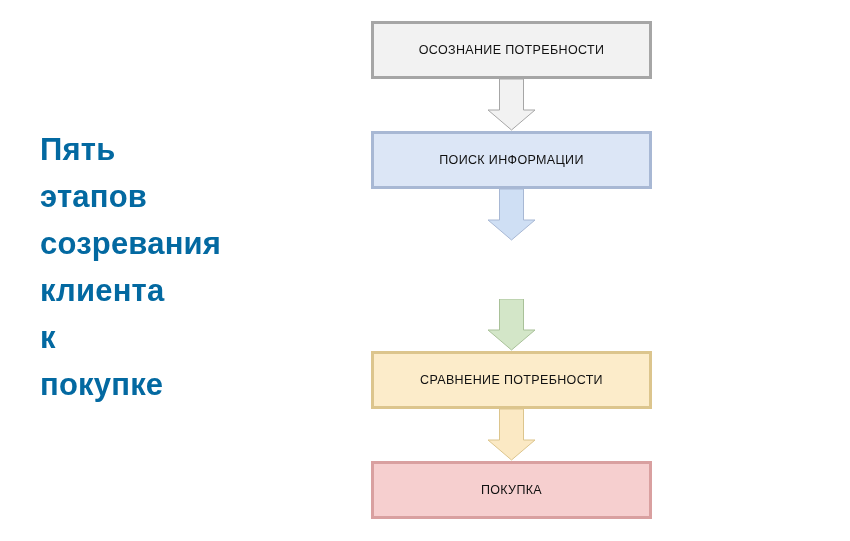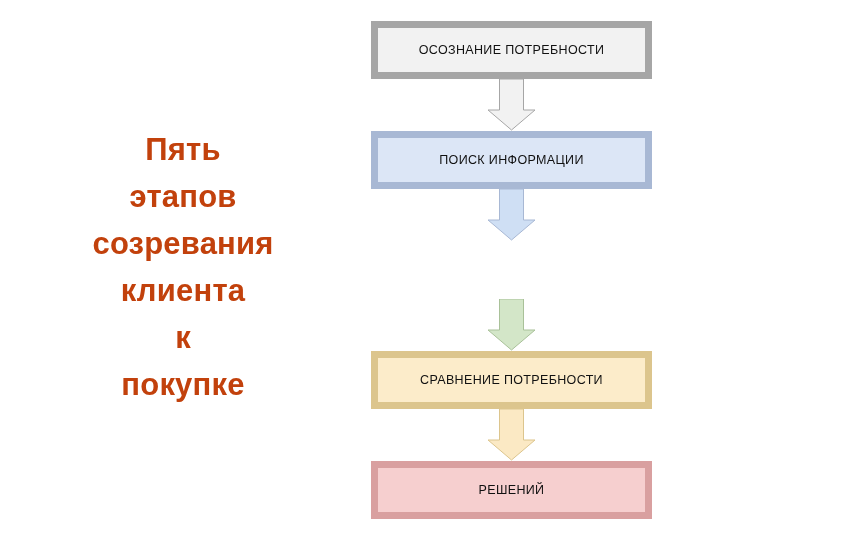--- a/index.html
+++ b/index.html
@@ -18,22 +18,22 @@
     width: 850px;
     height: 541px;
   }
 
   
   #title-block {
     position: absolute;
     left: 40px;
     top: 126px;
     width: 286px;
-    text-align: center;
-    color: #c2410c;
+    text-align: left;
+    color: #0369a1;
     font-size: 31px;
     line-height: 47px;
     font-weight: bold;
     letter-spacing: 0.2px;
     white-space: pre-line;
   }
 
   
   #flow {
     position: absolute;
@@ -41,21 +41,21 @@
     top: 21px;
     width: 281px;
     height: 498px;
   }
   .stage {
     position: absolute;
     left: 0;
     width: 281px;
     height: 58px;
     box-sizing: border-box;
-    border: 7px solid #a16207;
+    border: 3px solid #a16207;
     display: flex;
     align-items: center;
     justify-content: center;
   }
   .stage-label {
     font-size: 12.5px;
     color: #111111;
     letter-spacing: 0.35px;
     text-align: center;
     white-space: nowrap;
@@ -119,17 +119,17 @@
       <span class="stage-label">СРАВНЕНИЕ ПОТРЕБНОСТИ</span>
     </div>
 
     <div class="arrow" style="top:388px;">
       <svg viewBox="0 0 49 52" xmlns="http://www.w3.org/2000/svg">
         <polygon points="12.5,0 36.5,0 36.5,31 48,31 24.5,51 1,31 12.5,31" fill="#fbe9c4" stroke="#dcc58d" stroke-width="1"></polygon>
       </svg>
     </div>
 
     <div class="stage" style="top:440px;background:#f6cfcf;border-color:#d9a0a0;">
-      <span class="stage-label">РЕШЕНИЙ</span>
+      <span class="stage-label">ПОКУПКА</span>
     </div>
 
   </div>
 </div>
 
 </body></html>

